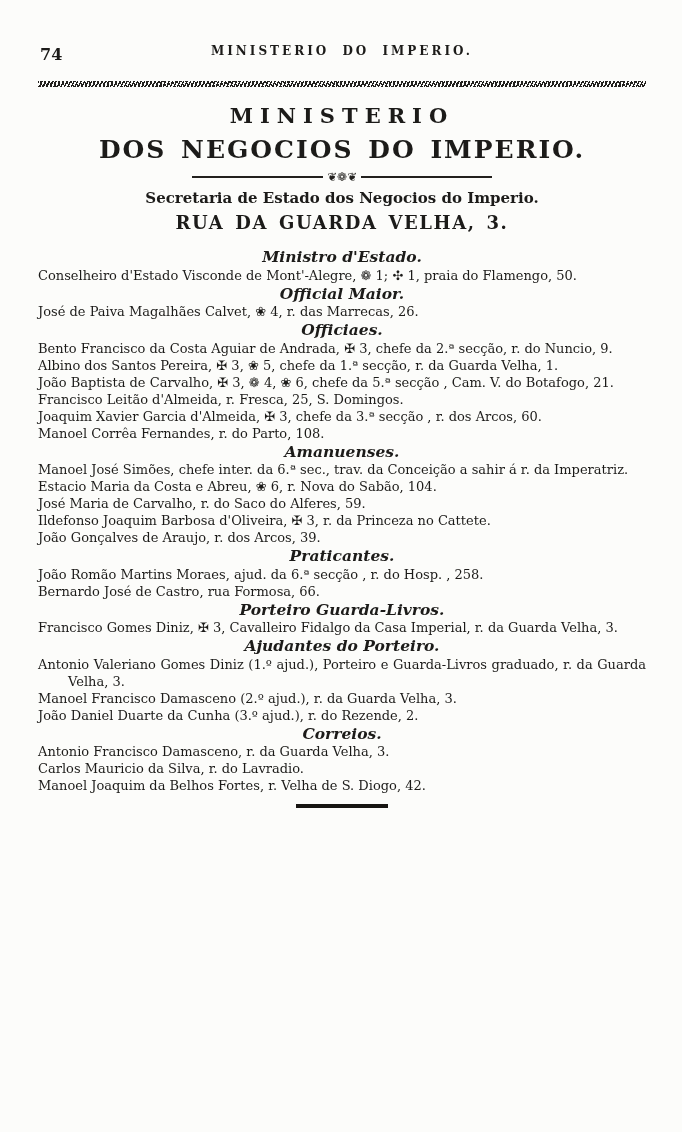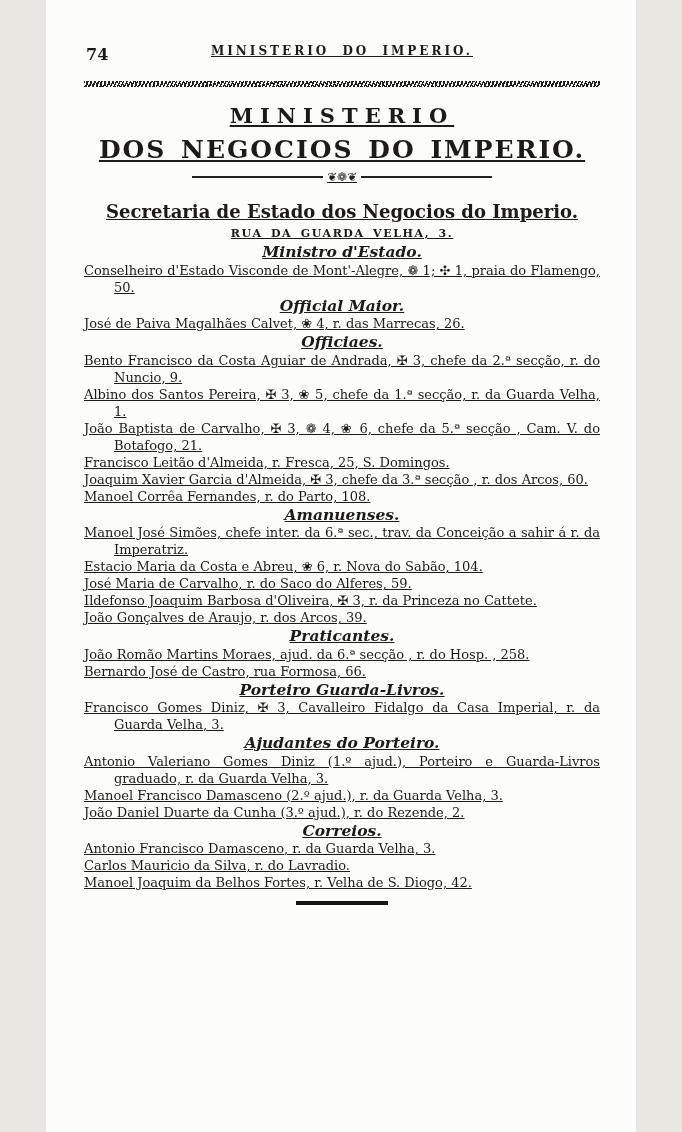--- a/index.html
+++ b/index.html
@@ -1,26 +1,25 @@
 <!DOCTYPE html>
 <html><head>
 <meta charset="utf-8">
 <style>
   html,body{margin:0;padding:0;background:#e8e6e1;}
   .page{
     position:relative;
-    width:590px;height:1132px;
+    width:682px;height:1132px;
     margin:0 auto;
     background:#fcfcfa;
     color:#1c1b19;
     font-family:"DejaVu Serif","Liberation Serif",serif;
     box-sizing:border-box;
     padding:44px 36px 0 38px;
     overflow:hidden;
-    text-decoration:underline;
   }
   .header-row{position:relative;height:22px;}
   .page-number{
     position:absolute;left:2px;top:1px;
     font-weight:bold;font-size:16px;
   }
   .running-head{
     display:block;text-align:center;
     font-weight:bold;font-size:12px;letter-spacing:3px;
     word-spacing:6px;
@@ -43,28 +42,28 @@
     width:300px;margin:6px auto 4px;
     display:flex;align-items:center;gap:4px;
     height:14px;
   }
   .ornament .bar{flex:1;height:0;border-top:2px solid #22201d;}
   .ornament .glyph{
     font-family:"DejaVu Sans",sans-serif;
     font-size:12px;line-height:1;color:#22201d;white-space:nowrap;
   }
   .subtitle{
-    text-align:center;font-weight:bold;font-size:18px;margin-top:17px;
+    text-align:center;font-weight:bold;font-size:15px;margin-top:5px;
   }
   .address{
-    text-align:center;font-size:11px;letter-spacing:1.6px;
+    text-align:center;font-size:18px;letter-spacing:1.6px;
     word-spacing:3px;margin-top:5px;font-variant:small-caps;
     font-weight:bold;
   }
-  .directory{display:block;margin-top:2px;}
+  .directory{display:block;margin-top:14px;}
   .sec-heading{
     text-align:center;font-style:italic;font-size:15.5px;
     line-height:19.5px;font-weight:bold;
   }
   .entry{
     margin:0;font-size:13px;line-height:17px;
     text-align:justify;
     padding-left:30px;text-indent:-30px;
   }
   .end-rule{

